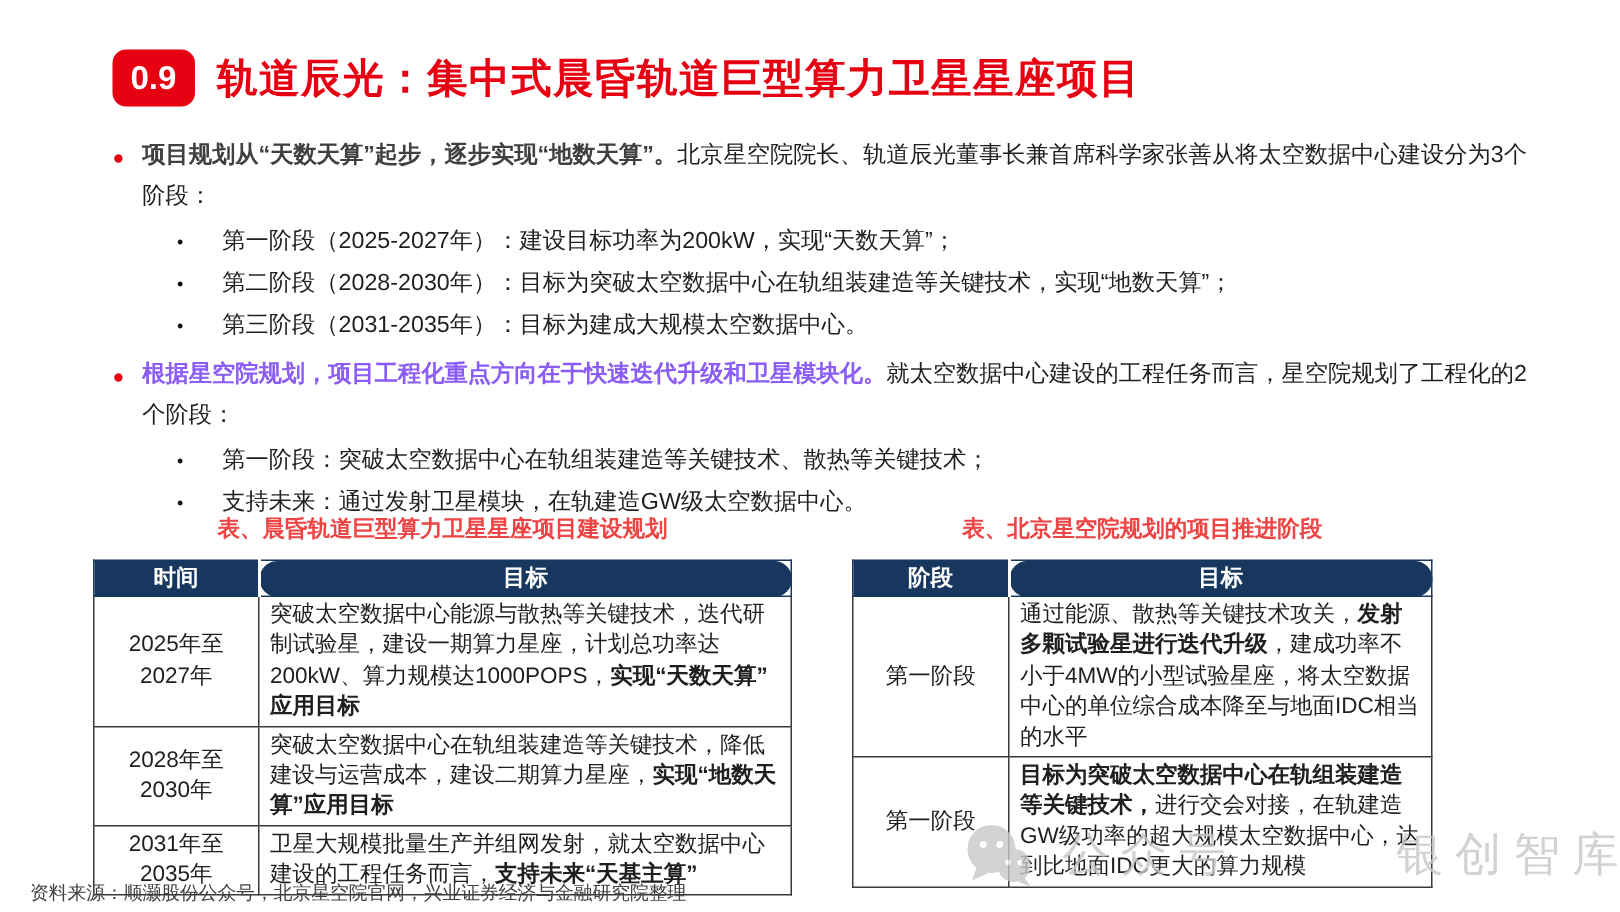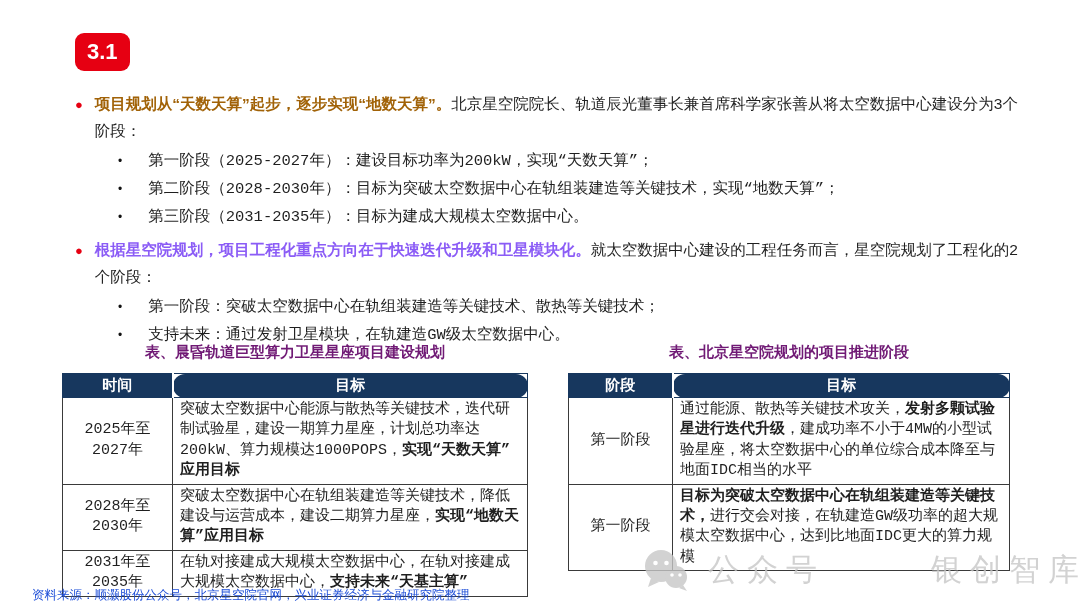--- a/index.html
+++ b/index.html
@@ -18,64 +18,65 @@
     font-size:22px;line-height:1;padding:8px 12px;border-radius:9px;
   }
   .page-title{margin:0;color:#E60012;font-size:27px;font-weight:bold;letter-spacing:1px;}
   
   .content{position:absolute;left:75px;top:90px;width:943px;font-size:15.5px;}
   .main-bullet{display:flex;gap:12px;line-height:27px;margin:0 0 3px 0;}
   .main-bullet .mk{color:#E60012;font-size:13px;flex:0 0 auto;transform:translateY(1px);}
   .main-bullet p{margin:0;}
   .sub-bullet{display:flex;gap:26px;line-height:28px;margin-left:43px;}
   .sub-bullet .mk{color:#111;font-size:12px;flex:0 0 auto;}
-  .sub-bullet p{margin:0;font-family:Liberation Mono, monospace;}
+  .sub-bullet p{margin:0;}
   .gap-sm{height:5px;}
   
   .tables{position:absolute;left:62px;top:343px;width:973px;display:flex;gap:40px;}
   .tblock{display:flex;flex-direction:column;}
   .tblock.left{width:466px;}
-  .tblock.right{width:442px;}
-  .tbl-title{font-size:15px;font-weight:bold;text-align:center;margin:0 0 11px 0;color:#701a75;}
-  table{border-collapse:collapse;width:100%;font-size:15px;table-layout:fixed;font-family:Liberation Mono, monospace;}
+  .tblock.right{width:387px;}
+  .tbl-title{font-size:15px;font-weight:bold;text-align:center;margin:0 0 11px 0;color:#ef4444;}
+  table{border-collapse:collapse;width:100%;font-size:15px;table-layout:fixed;}
   th{
     background:#17375E;color:#ffffff;font-weight:bold;
     padding:2px 4px;border:1px solid #17375E;font-size:15px;
   }
   th + th{border-left:2px solid #ffffff;border-radius:12px;}
   td{border:1px solid #3a3a3a;padding:2px 7px;line-height:1.36;vertical-align:middle;margin-top:32px;}
   td.keycol{text-align:center;}
   .left col.c1{width:110px;}
   .right col.c1{width:104px;}
   table{border:1.5px solid #3a3a3a;}
   
-  .source{position:absolute;left:32px;top:587px;font-size:12.5px;color:#1d4ed8;}
+  .source{position:absolute;left:20px;top:587px;font-size:12.5px;color:#404040;}
   
   .watermark{
     position:absolute;left:640px;top:545px;z-index:10;
     display:flex;align-items:center;gap:18px;
     color:#c7c7c7;font-size:31px;letter-spacing:8px;
     opacity:0.8;pointer-events:none;white-space:nowrap;
   }
   .wm-gap{display:inline-block;width:70px;}
 </style>
 </head>
 <body>
 
 <div class="slide">
 
   <div class="hdr">
-    <span class="badge">3.1</span>
+    <span class="badge">0.9</span>
+    <h1 class="page-title">轨道辰光：集中式晨昏轨道巨型算力卫星星座项目</h1>
   </div>
 
   <div class="content">
 
     <div class="main-bullet">
       <span class="mk">●</span>
-      <p><span style="font-weight: bold; color: #a16207;">项目规划从“天数天算”起步，逐步实现“地数天算”。</span><span>北京星空院院长、轨道辰光董事长兼首席科学家张善从将太空数据中心建设分为3个阶段：</span></p>
+      <p><span style="font-weight: bold; color: #404040;">项目规划从“天数天算”起步，逐步实现“地数天算”。</span><span>北京星空院院长、轨道辰光董事长兼首席科学家张善从将太空数据中心建设分为3个阶段：</span></p>
     </div>
 
     <div class="sub-bullet">
       <span class="mk">•</span>
       <p>第一阶段（2025-2027年）：建设目标功率为200kW，实现“天数天算”；</p>
     </div>
     <div class="sub-bullet">
       <span class="mk">•</span>
       <p>第二阶段（2028-2030年）：目标为突破太空数据中心在轨组装建造等关键技术，实现“地数天算”；</p>
     </div>
@@ -121,21 +122,21 @@
           <tr>
             <td class="keycol">2025年至2027年</td>
             <td><span>突破太空数据中心能源与散热等关键技术，迭代研制试验星，建设一期算力星座，计划总功率达200kW、算力规模达1000POPS，</span><span style="font-weight: bold;">实现“天数天算”应用目标</span></td>
           </tr>
           <tr>
             <td class="keycol">2028年至2030年</td>
             <td><span>突破太空数据中心在轨组装建造等关键技术，降低建设与运营成本，建设二期算力星座，</span><span style="font-weight: bold;">实现“地数天算”应用目标</span></td>
           </tr>
           <tr>
             <td class="keycol">2031年至2035年</td>
-            <td><span>在轨对接建成大规模太空数据中心，在轨对接建成大规模太空数据中心，</span><span style="font-weight: bold;">支持未来“天基主算”</span></td>
+            <td><span>卫星大规模批量生产并组网发射，就太空数据中心建设的工程任务而言，</span><span style="font-weight: bold;">支持未来“天基主算”</span></td>
           </tr>
         </tbody>
       </table>
     </div>
 
     <div class="tblock right">
       <div class="tbl-title">表、北京星空院规划的项目推进阶段</div>
       <table class="right">
         <colgroup>
             <col class="c1">

